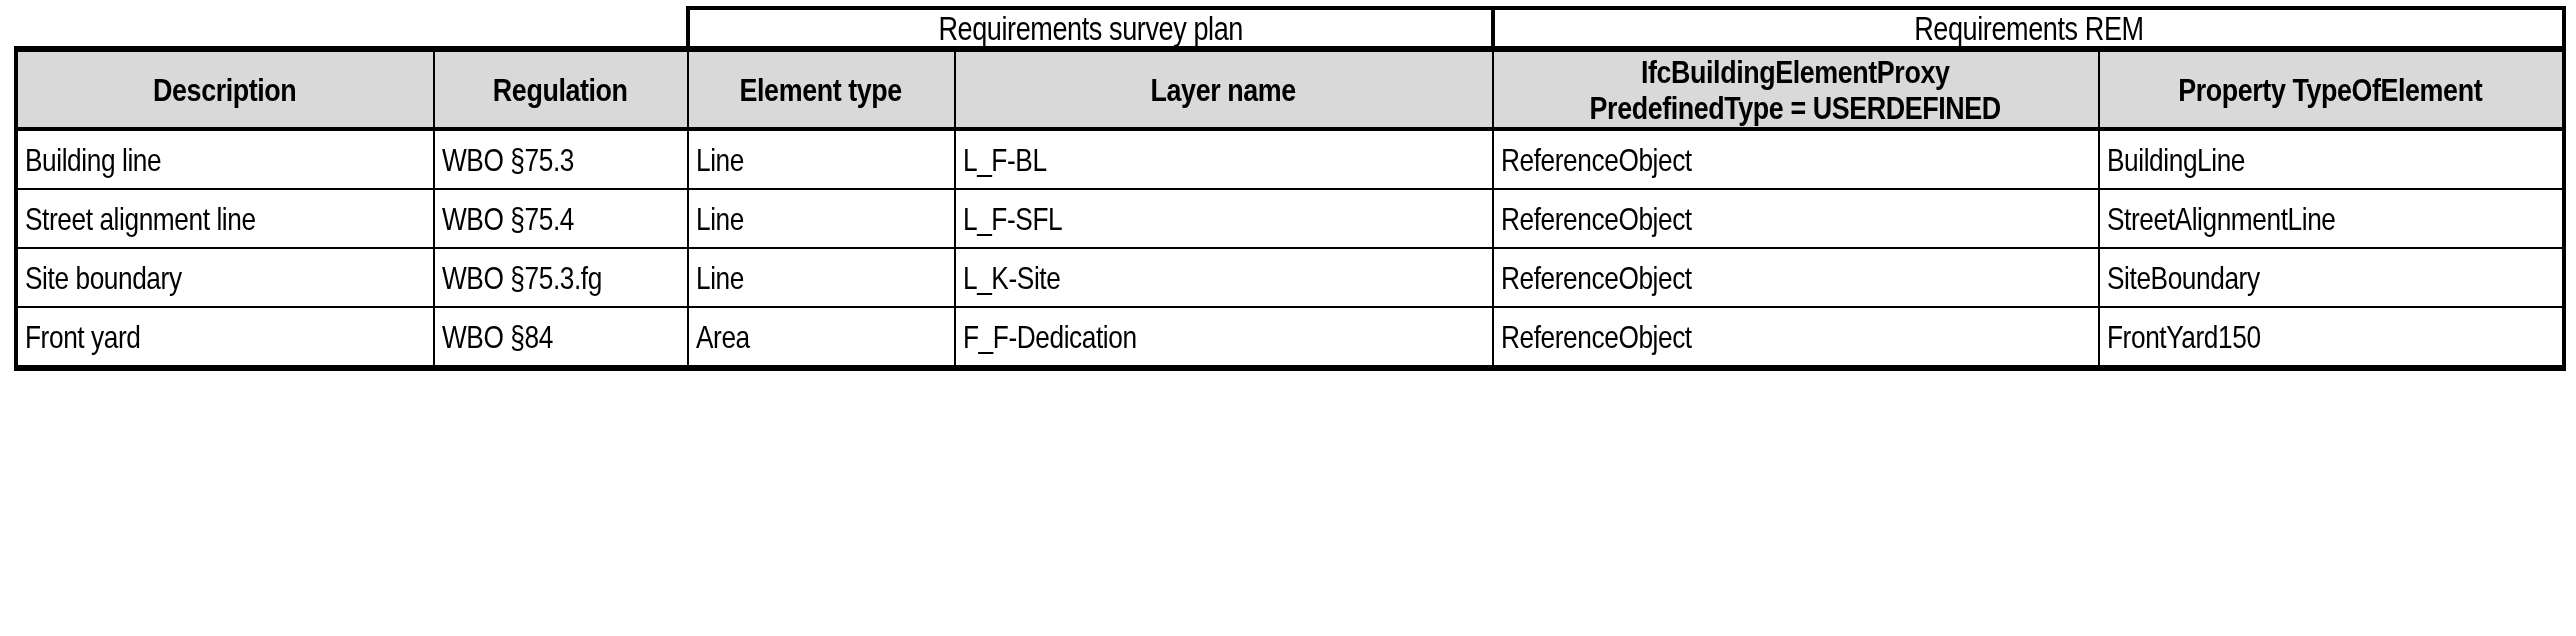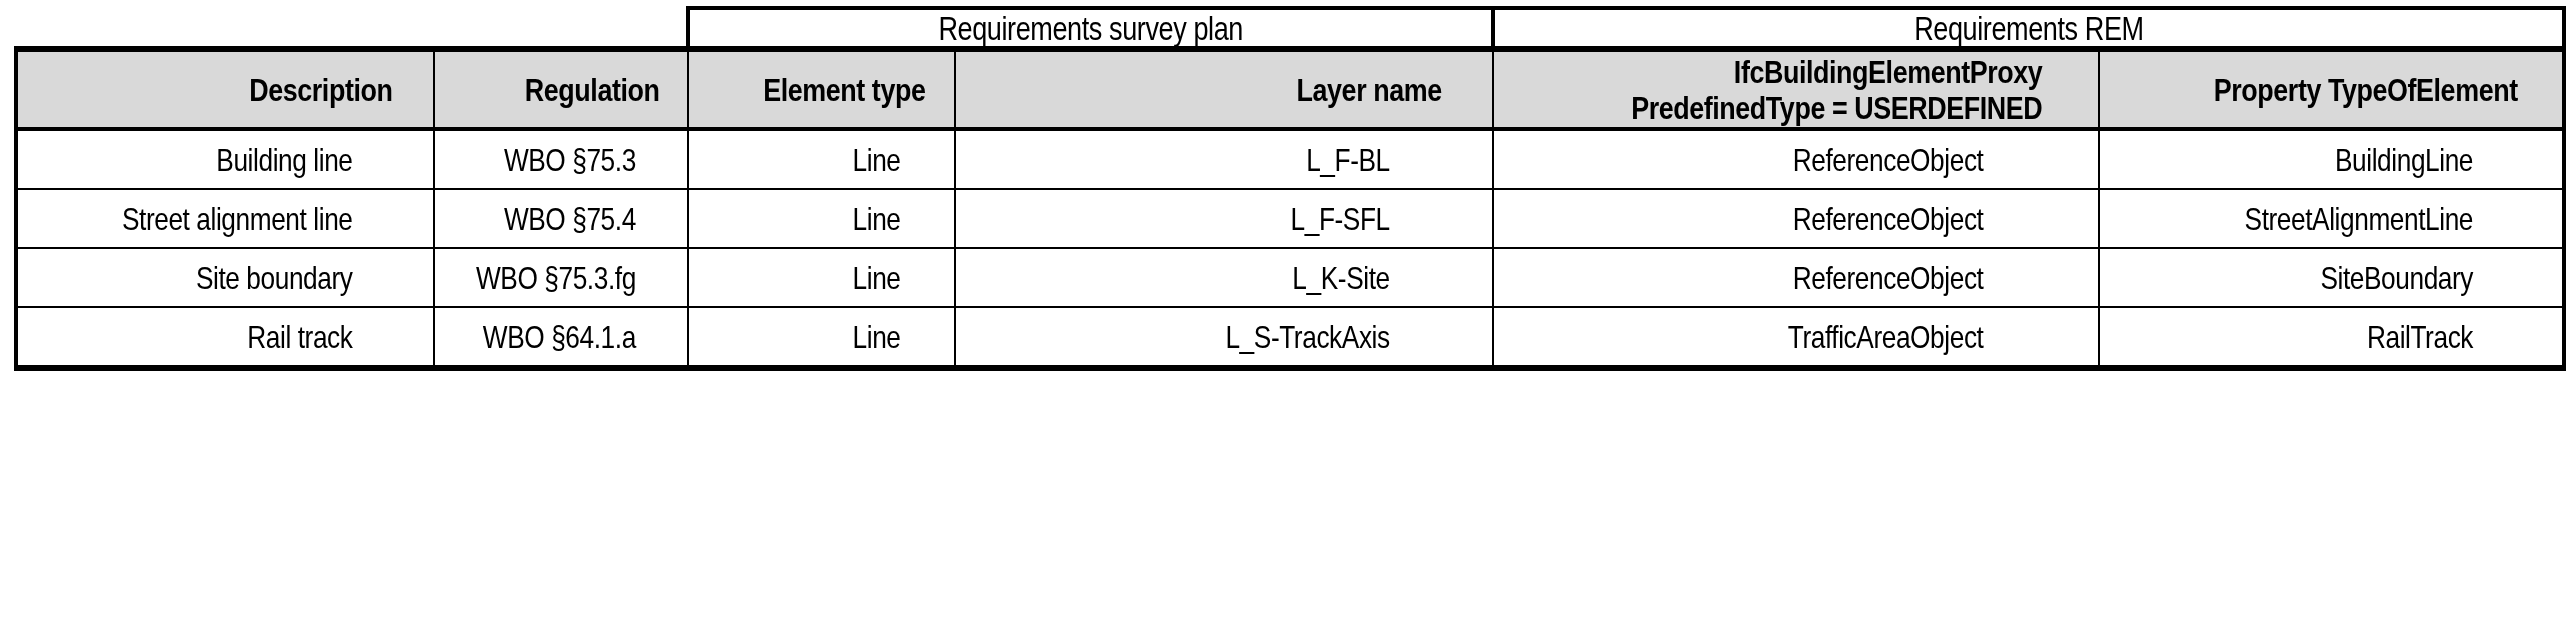--- a/index.html
+++ b/index.html
@@ -74,41 +74,41 @@
   }
   
   table.maintable {
     outline: 4.7px solid #000;
     outline-offset: -2.3px;
   }
 
   tr.header-row td {
     background: #d9d9d9;
     height: 61px;
-    text-align: right;
+    text-align: center;
     border-top-width: 4.7px;
     border-bottom-width: 4.7px;
   }
   tr.header-row td .celltext {
     font-weight: bold;
     font-size: 32px;
     transform-origin: center center;
     transform: scaleX(0.84);
   }
   tr.header-row td.two-line {
     padding-top: 1.6px;
     padding-bottom: 1.6px;
   }
   tr.header-row td.two-line .celltext {
     line-height: 36px;
   }
 
   tr.data-row td {
     height: 57px;
-    text-align: right;
+    text-align: left;
   }
   tr.data-row td .celltext {
     font-weight: 400;
     font-size: 32px;
   }
   tr.data-row:last-child td {
     border-bottom-width: 4.7px;
   }
 
   
@@ -228,40 +228,40 @@
             <span class="celltext">L_K-Site</span>
           </td>
         <td class="sec-start">
             <span class="celltext">ReferenceObject</span>
           </td>
         <td class="edge-right">
             <span class="celltext">SiteBoundary</span>
           </td>
       </tr>
 
-
-
-      <tr class="data-row">
-        <td class="edge-left">
-            <span class="celltext">Rail track</span>
-          </td>
-        <td class="sec-left">
-            <span class="celltext">WBO §64.1.a</span>
-          </td>
-        <td class="sec-start">
-            <span class="celltext">Line</span>
-          </td>
-        <td>
-            <span class="celltext">L_S-TrackAxis</span>
-          </td>
-        <td class="sec-start">
-            <span class="celltext">TrafficAreaObject</span>
-          </td>
-        <td class="edge-right">
-            <span class="celltext">RailTrack</span>
-          </td>
-      </tr>
+      <tr class="data-row">
+        <td class="edge-left">
+            <span class="celltext">Front yard</span>
+          </td>
+        <td class="sec-left">
+            <span class="celltext">WBO §84</span>
+          </td>
+        <td class="sec-start">
+            <span class="celltext">Area</span>
+          </td>
+        <td>
+            <span class="celltext">F_F-Dedication</span>
+          </td>
+        <td class="sec-start">
+            <span class="celltext">ReferenceObject</span>
+          </td>
+        <td class="edge-right">
+            <span class="celltext">FrontYard150</span>
+          </td>
+      </tr>
+
+
 
     </tbody>
   </table>
 
 </div>
 
 
 </body></html>

